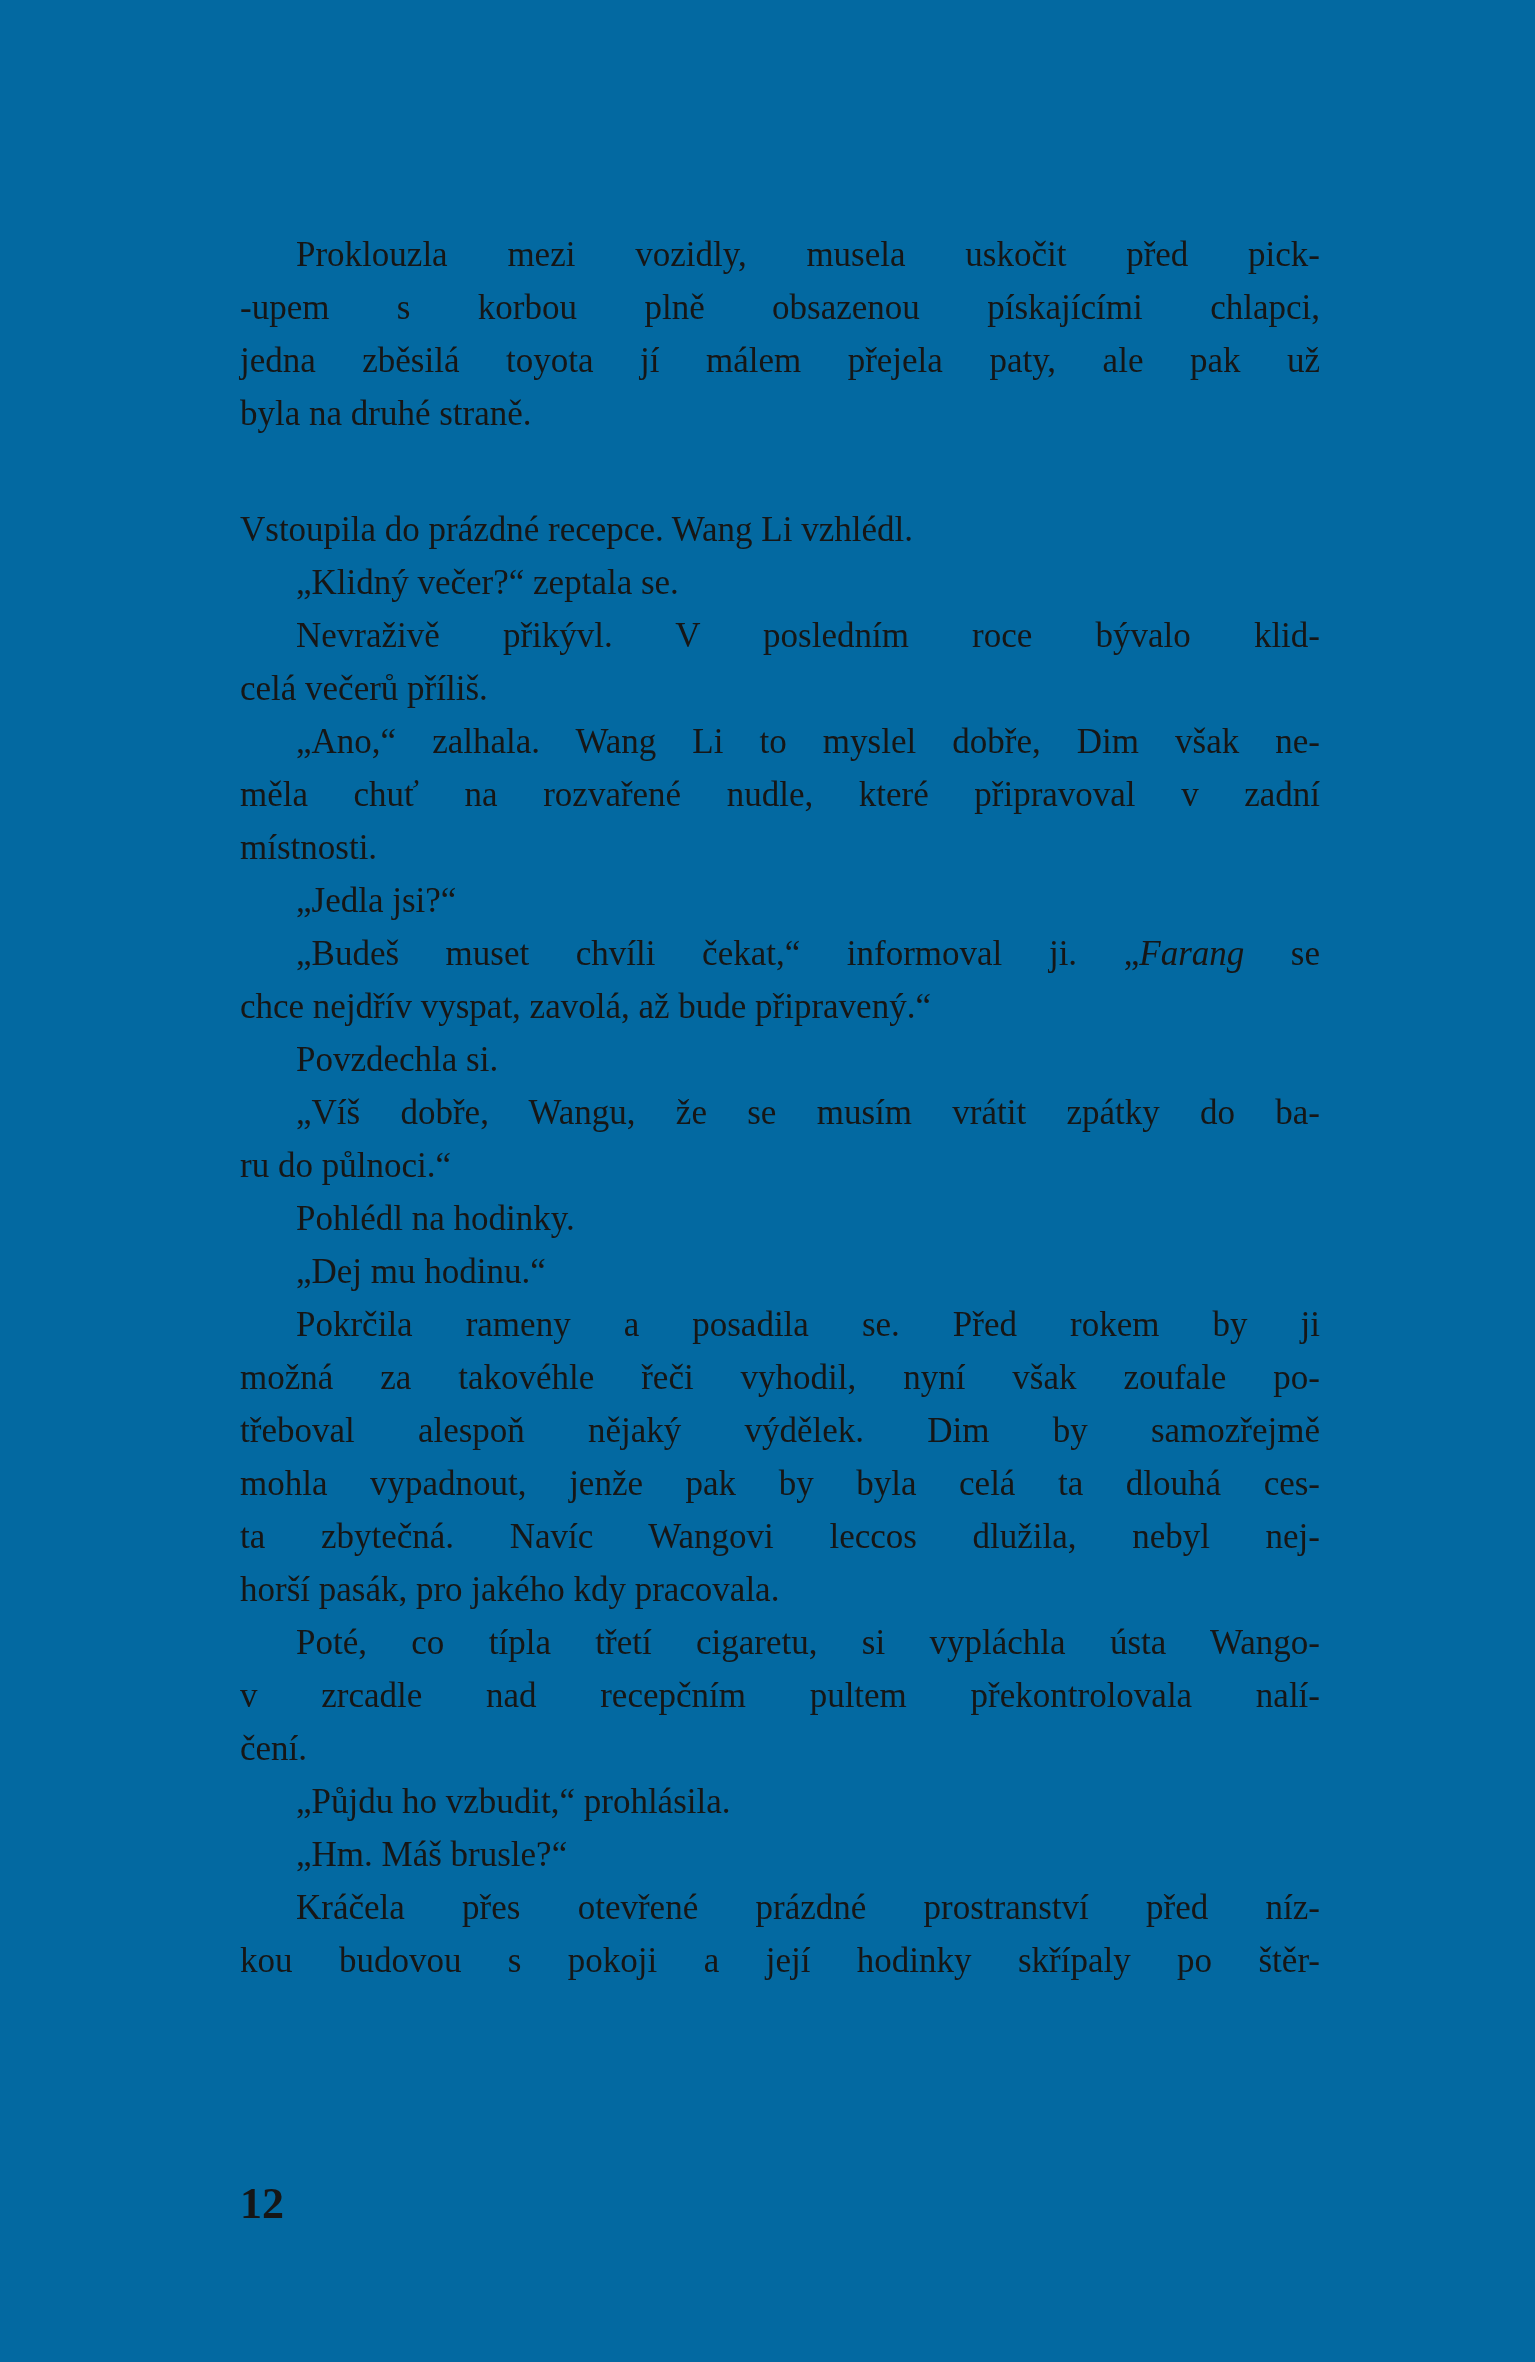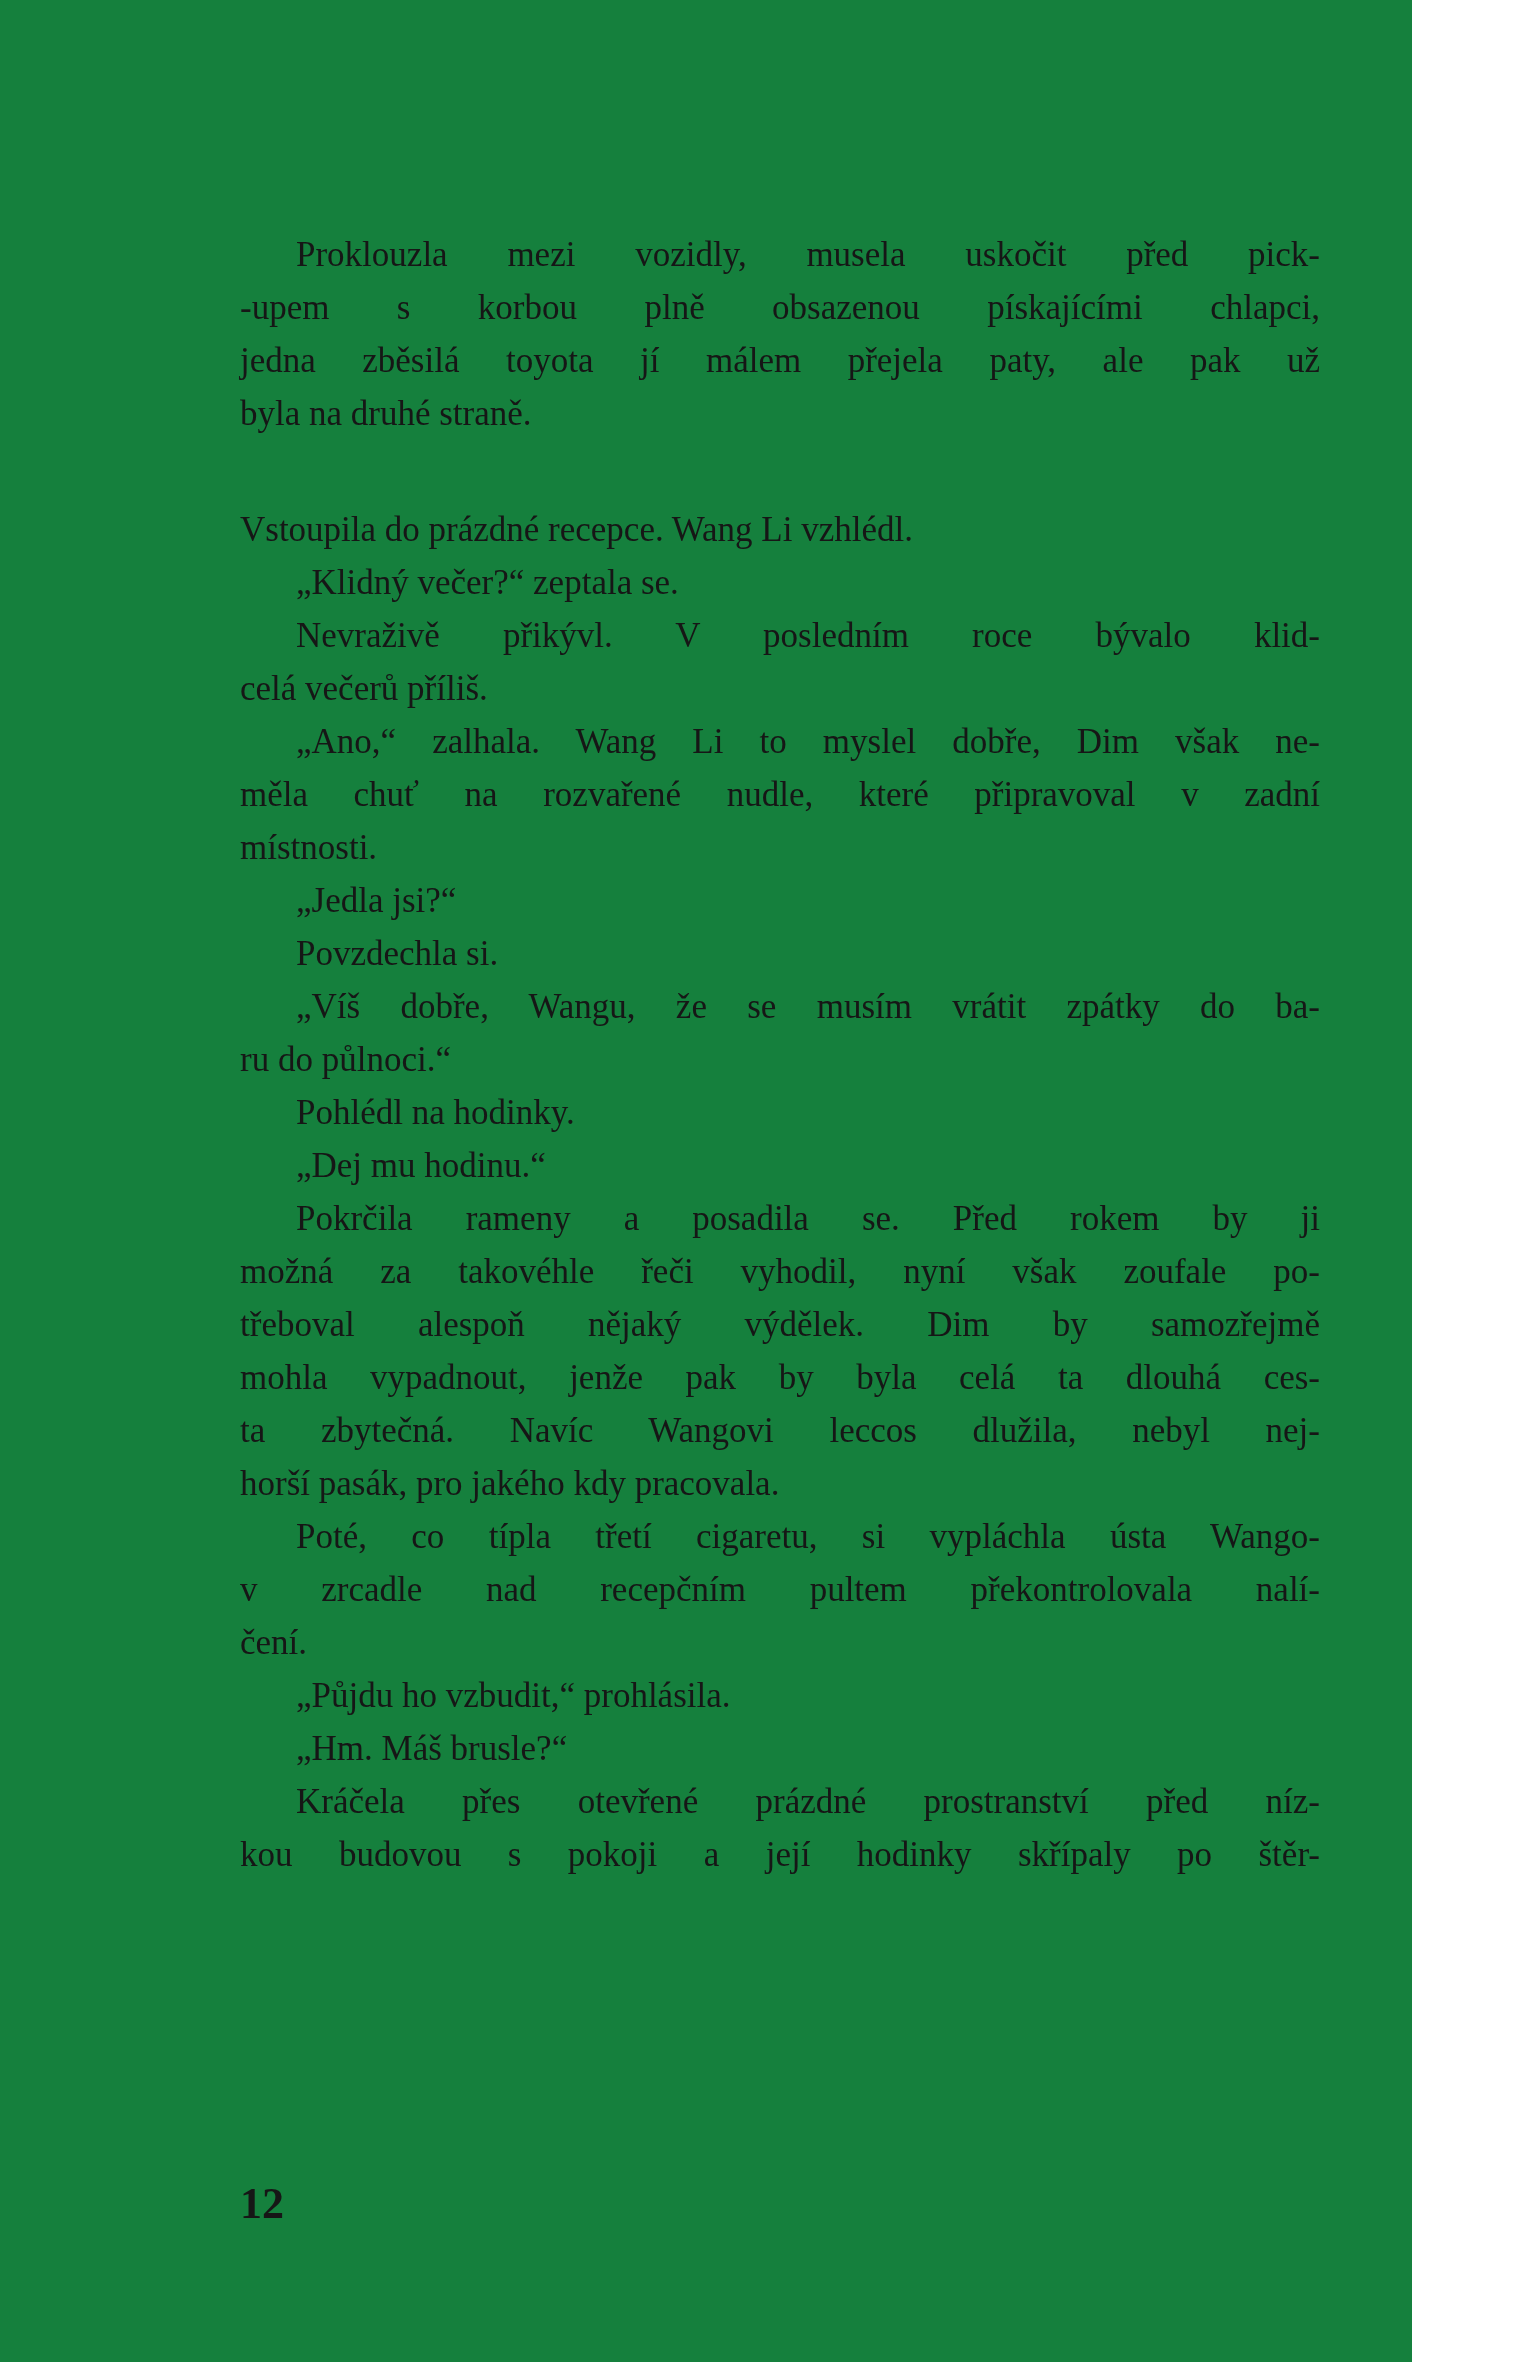--- a/index.html
+++ b/index.html
@@ -2,23 +2,23 @@
 <html><head>
 <meta charset="utf-8">
 <style>
   html, body {
     margin: 0;
     padding: 0;
     background: #ffffff;
   }
   .book-page {
     position: relative;
-    width: 1412px;
+    width: 1535px;
     height: 2362px;
-    background: #15803d;
+    background: #0369a1;
     overflow: hidden;
     font-family: "Liberation Serif", "DejaVu Serif", serif;
     color: #161616;
   }
   .text-block {
     position: absolute;
     left: 240px;
     top: 228px;
     width: 1080px;
     font-size: 35px;
@@ -70,20 +70,24 @@
       </div>
       <div class="para">
         <div class="line indent"><span>„Ano,“ zalhala. Wang Li to myslel dobře, Dim však ne-</span></div>
         <div class="line"><span>měla chuť na rozvařené nudle, které připravoval v zadní</span></div>
         <div class="line last"><span>místnosti.</span></div>
       </div>
       <div class="para">
         <div class="line last indent"><span>„Jedla jsi?“</span></div>
       </div>
       <div class="para">
+        <div class="line indent"><span>„Budeš muset chvíli čekat,“ informoval ji. „</span><span class="italic">Farang</span><span> se</span></div>
+        <div class="line last"><span>chce nejdřív vyspat, zavolá, až bude připravený.“</span></div>
+      </div>
+      <div class="para">
         <div class="line last indent"><span>Povzdechla si.</span></div>
       </div>
       <div class="para">
         <div class="line indent"><span>„Víš dobře, Wangu, že se musím vrátit zpátky do ba-</span></div>
         <div class="line last"><span>ru do půlnoci.“</span></div>
       </div>
       <div class="para">
         <div class="line last indent"><span>Pohlédl na hodinky.</span></div>
       </div>
       <div class="para">

